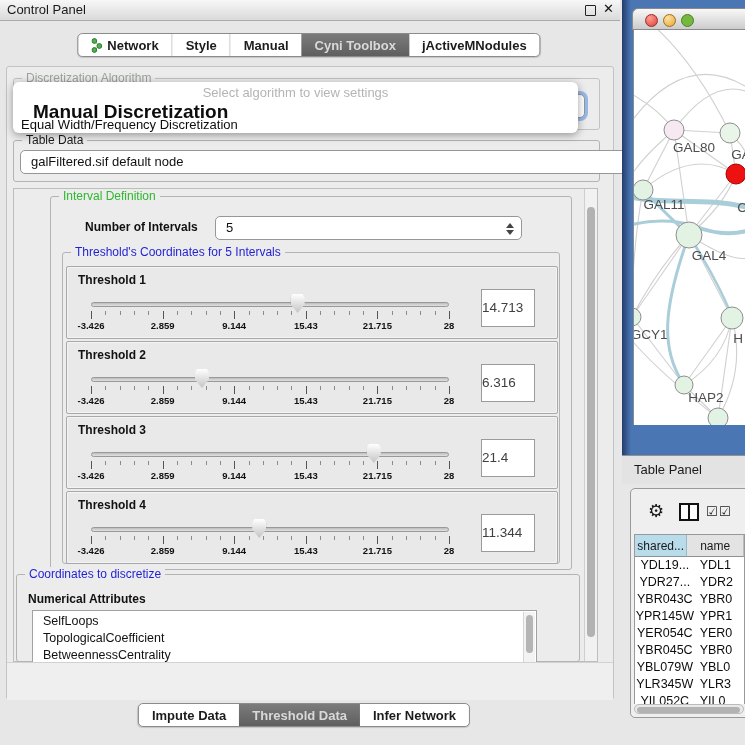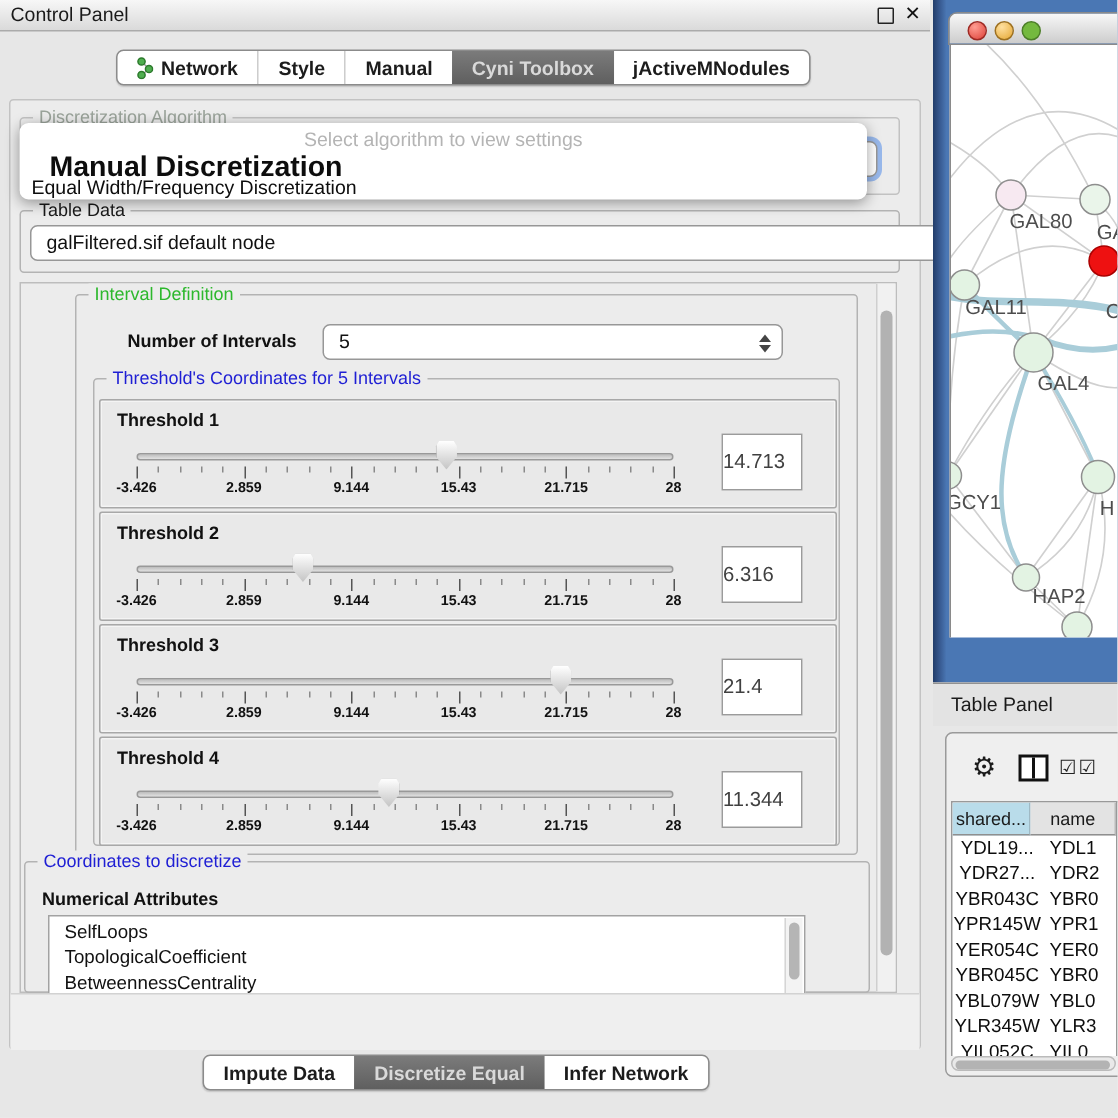--- a/index.html
+++ b/index.html
@@ -355,21 +355,21 @@
           <div id="attr-thumb"></div>
         </div>
     </div>
 
     <div id="apply-footer">
       
     </div>
 
     <div id="bottom-tabs" class="pill">
         <span class="seg">Impute Data</span>
-        <span class="seg sel">Discretize Equal</span>
+        <span class="seg sel">Threshold Data</span>
         <span class="seg">Infer Network</span>
       </div>
   </div>
 
   <div id="net-frame">
     <div style="position:absolute;left:10px;top:8px;width:113px;height:22px;"></div>
   </div>
   <div id="mac-titlebar">
     <span id="mac-close" class="mac-btn"></span>
     <span id="mac-min" class="mac-btn"></span>

